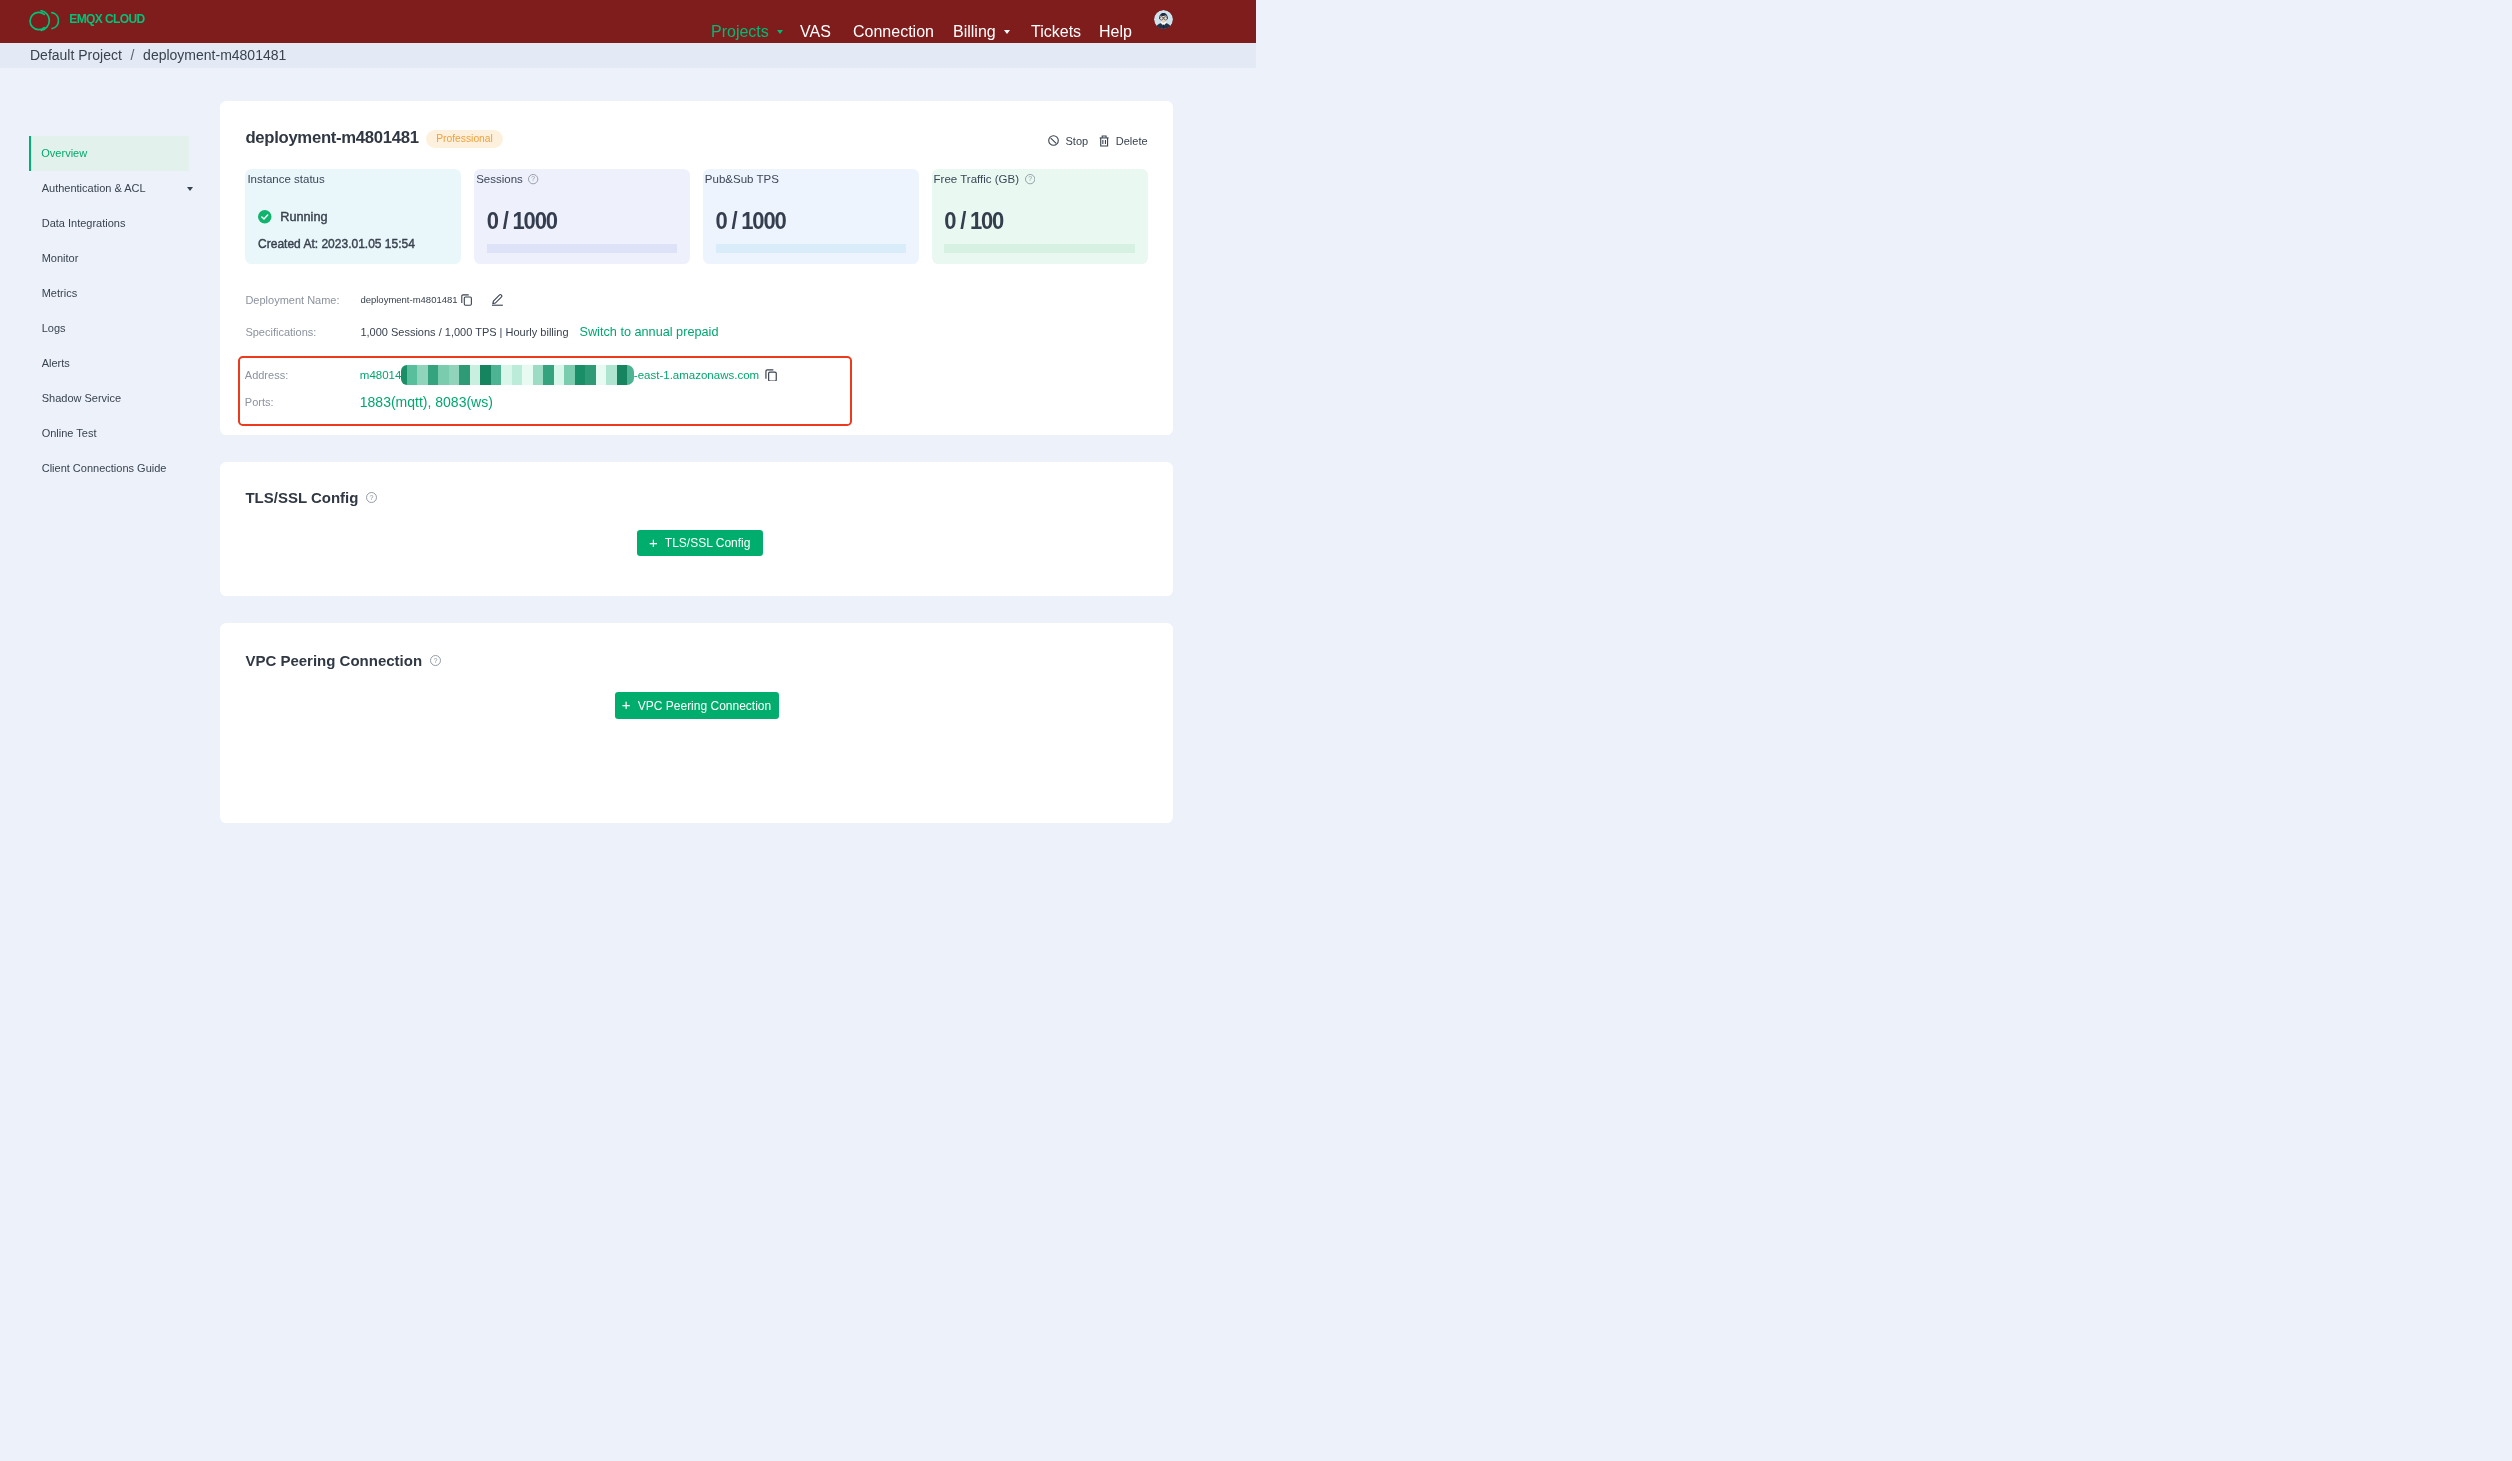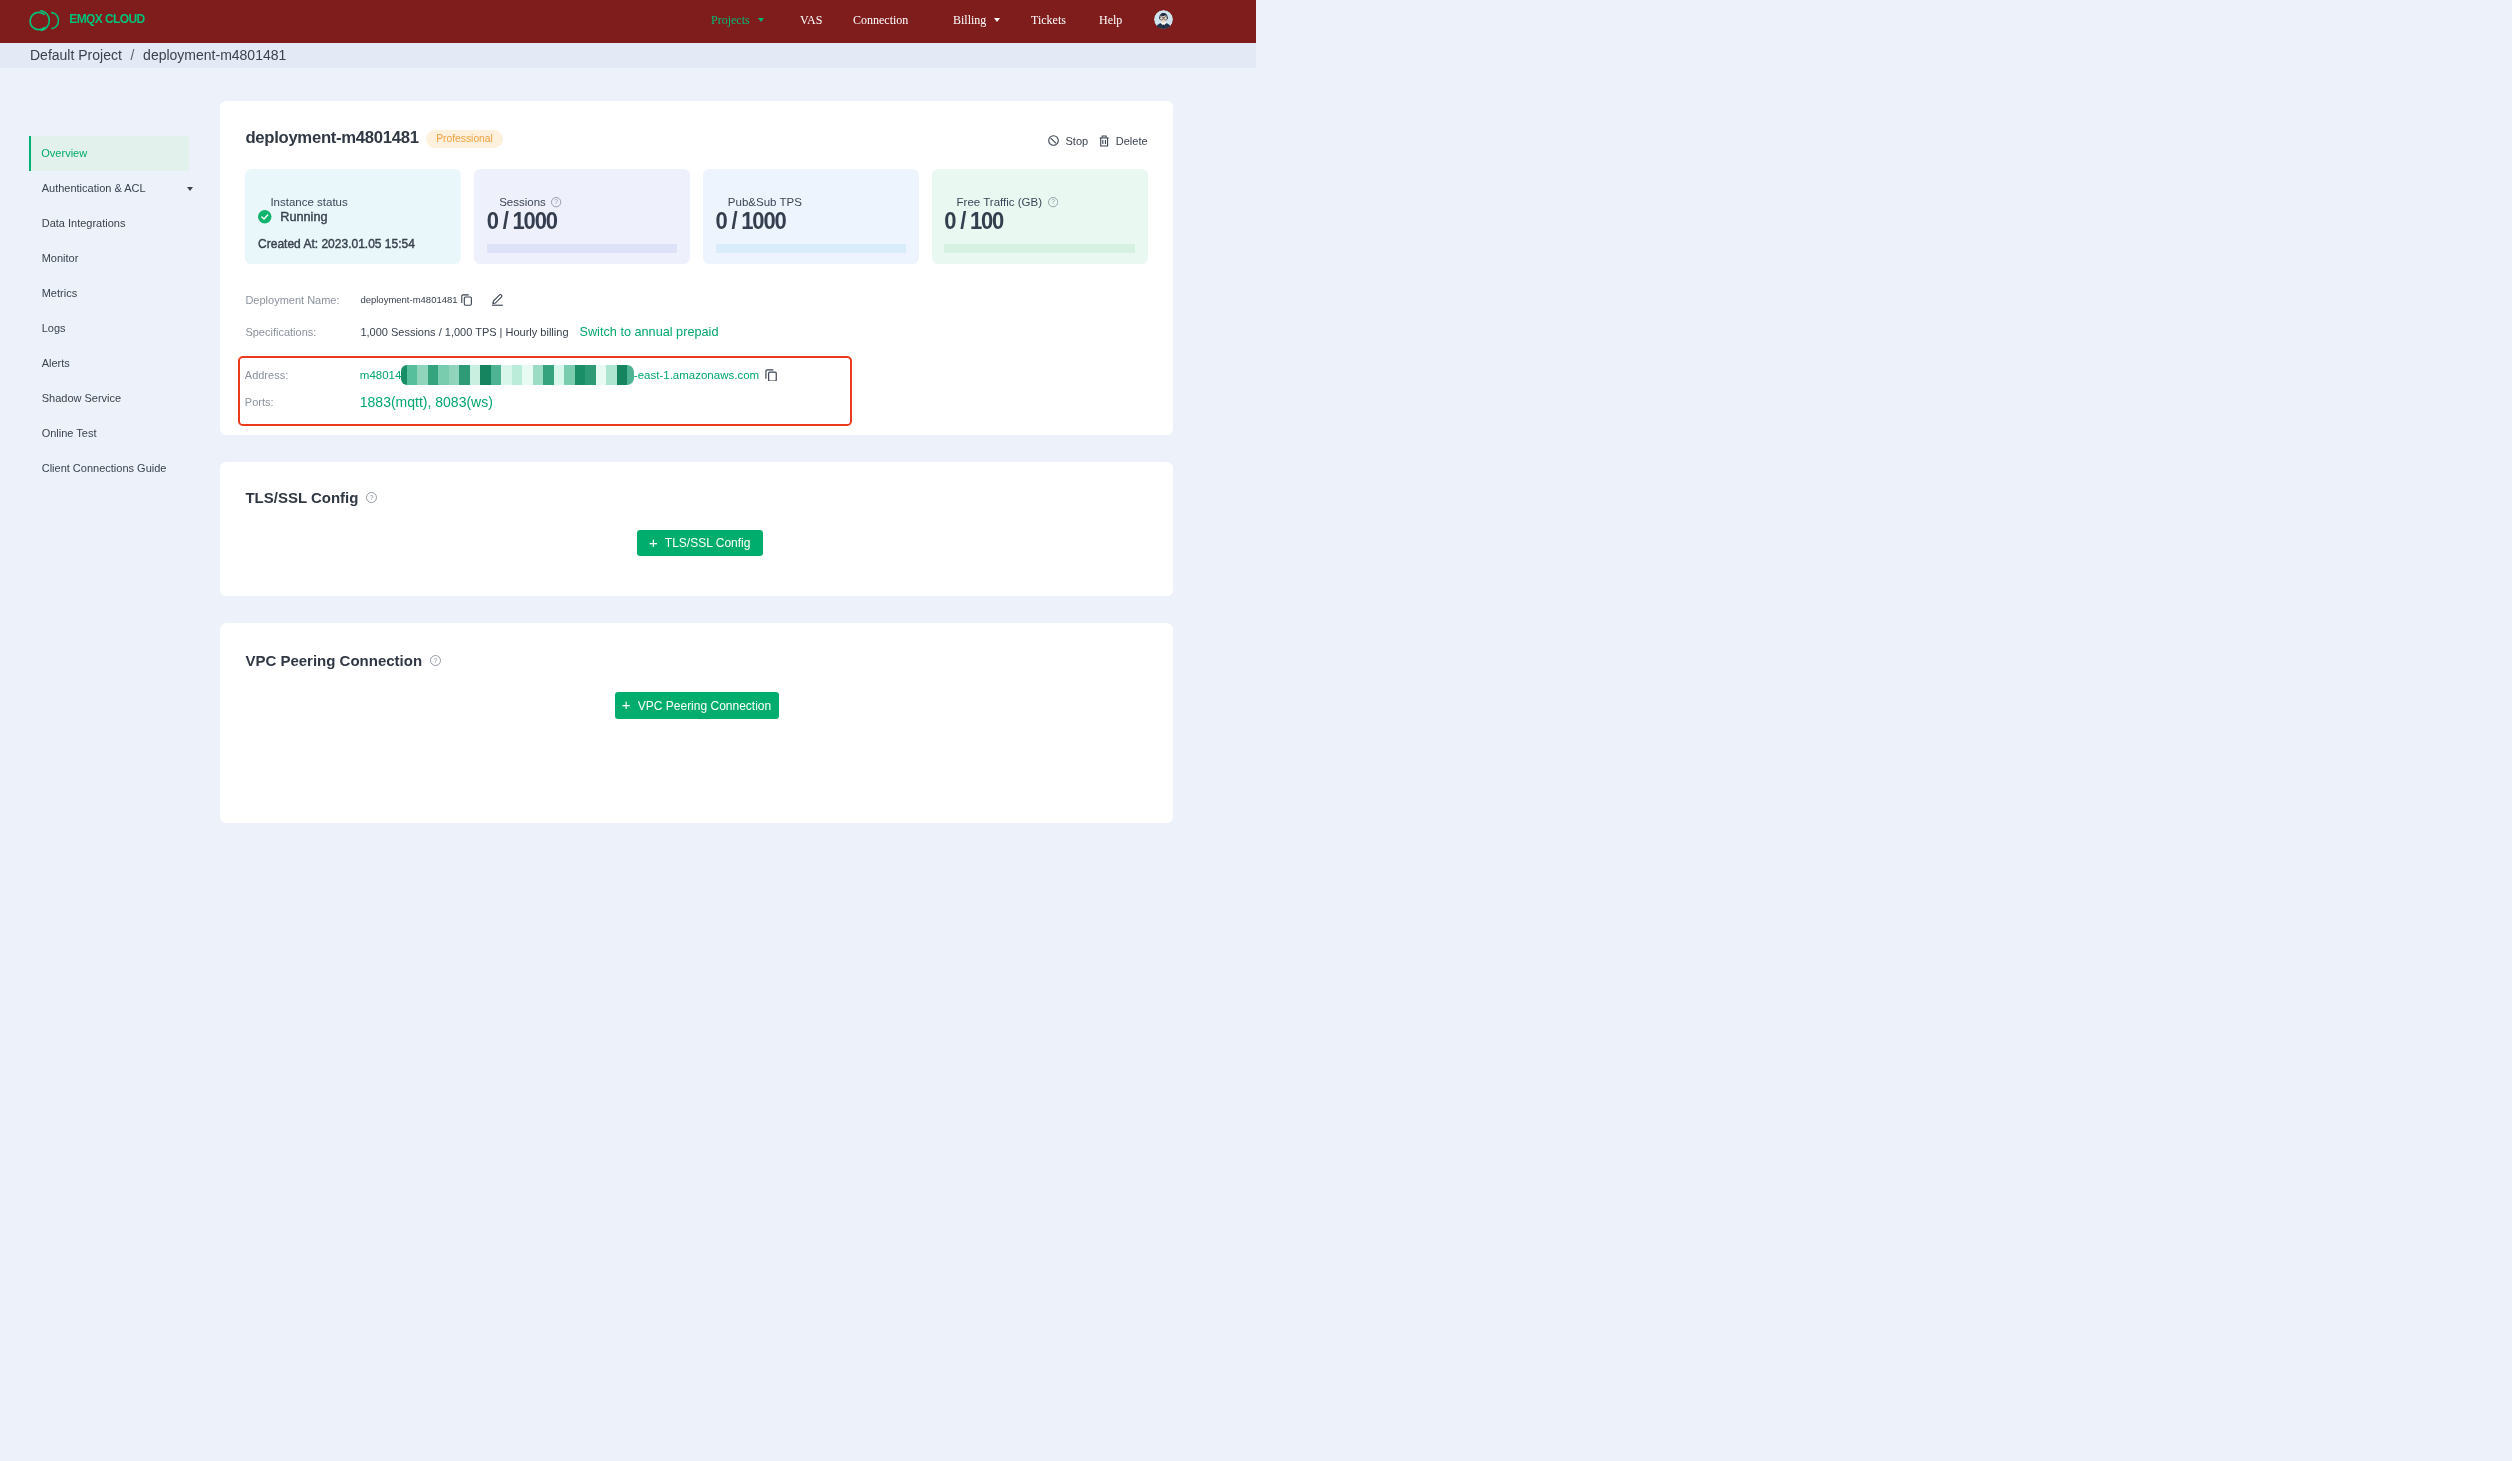--- a/index.html
+++ b/index.html
@@ -4,21 +4,21 @@
 <style>
 * { margin:0; padding:0; box-sizing:border-box; }
 html,body { width:1256px; height:731px; overflow:hidden; }
 body { font-family:"Liberation Sans", sans-serif; background:#edf2fa; color:#39424e; }
 
 
 .header { position:relative; height:43px; background:#7f1d1d; }
 .logo { position:absolute; left:29px; top:9.5px; display:flex; align-items:center; }
 .logo svg { display:block; }
 .logo-text { margin-left:10.3px; margin-top:-3.2px; color:#00c278; font-size:12px; font-weight:bold; letter-spacing:-0.6px; }
-.nav-item { position:absolute; top:0; height:40px; line-height:40px; color:#fff; font-size:12px;font-family:Liberation Serif, serif; }
+.nav-item { position:absolute; top:12px; height:40px; line-height:40px; color:#fff; font-size:16px; }
 .nav-item.green { color:#00ba75; }
 .caret { display:inline-block; width:0; height:0; border-left:3.6px solid transparent; border-right:3.6px solid transparent; border-top:4.4px solid currentColor; margin-left:8px; vertical-align:middle; margin-top:-2.4px; }
 .avatar { position:absolute; left:1154px; top:10px; width:19px; height:19px; border-radius:50%; overflow:hidden; }
 
 
 .breadcrumb { height:25.4px; background:#e3eaf6; line-height:25.4px; padding-left:30px; font-size:14px; color:#39424e; }
 .breadcrumb .sep { margin:0 8.7px; color:#5a6372; }
 
 
 .sidebar { position:absolute; left:29px; top:100px; width:160px;margin-top:36px; }
@@ -36,21 +36,21 @@
 
 .title-row { position:absolute; left:25.4px; right:25.4px; top:24px; height:25.4px; display:flex; align-items:center; }
 .dep-title { font-size:16.7px; font-weight:bold; color:#303843; letter-spacing:-0.3px; }
 .badge { margin-left:7.2px; margin-top:3.2px; background:#fdf1dd; color:#f0a03c; font-size:10.3px; height:18px; line-height:18px; padding:0 10.3px; border-radius:9.5px; }
 .title-actions { margin-left:auto; margin-top:6.4px; display:flex; align-items:center; font-size:11px; color:#39424e; }
 .title-actions .act { display:flex; align-items:center; }
 .title-actions svg { margin-right:6.4px; }
 
 
 .stats { position:absolute; left:25.4px; right:25.4px; top:68px; height:95px; display:flex; gap:12.7px; }
-.stat { flex:1; border-radius:6.4px; padding:25px; position:relative; }
+.stat { flex:1; border-radius:6.4px; padding:2px; position:relative; }
 .stat .label { font-size:11.5px; color:#3c4657; margin-top:2.4px; display:flex; align-items:center; }
 .stat .label .q { margin-left:5.6px; display:inline-flex; }
 .stat .num { font-size:22px; font-weight:bold; color:#353e4f; letter-spacing:-1.2px; position:absolute; left:12.7px; top:39px; transform:scaleY(1.12); transform-origin:left center; }
 .stat .bar { position:absolute; left:12.7px; right:12.7px; bottom:11px; height:9.5px; }
 .s1 { background:#e9f7fa; }
 .s2 { background:#eef0fc; } .s2 .bar { background:#dee2f8; }
 .s3 { background:#edf4fd; } .s3 .bar { background:#d8ecfa; }
 .s4 { background:#e9f8f1; } .s4 .bar { background:#d6f0e1; }
 .run-row { position:absolute; left:12.7px; top:41px; display:flex; align-items:center; }
 .run-row .txt { margin-left:8.7px; font-size:12.7px; color:#39424e; -webkit-text-stroke:0.4px #39424e; }

